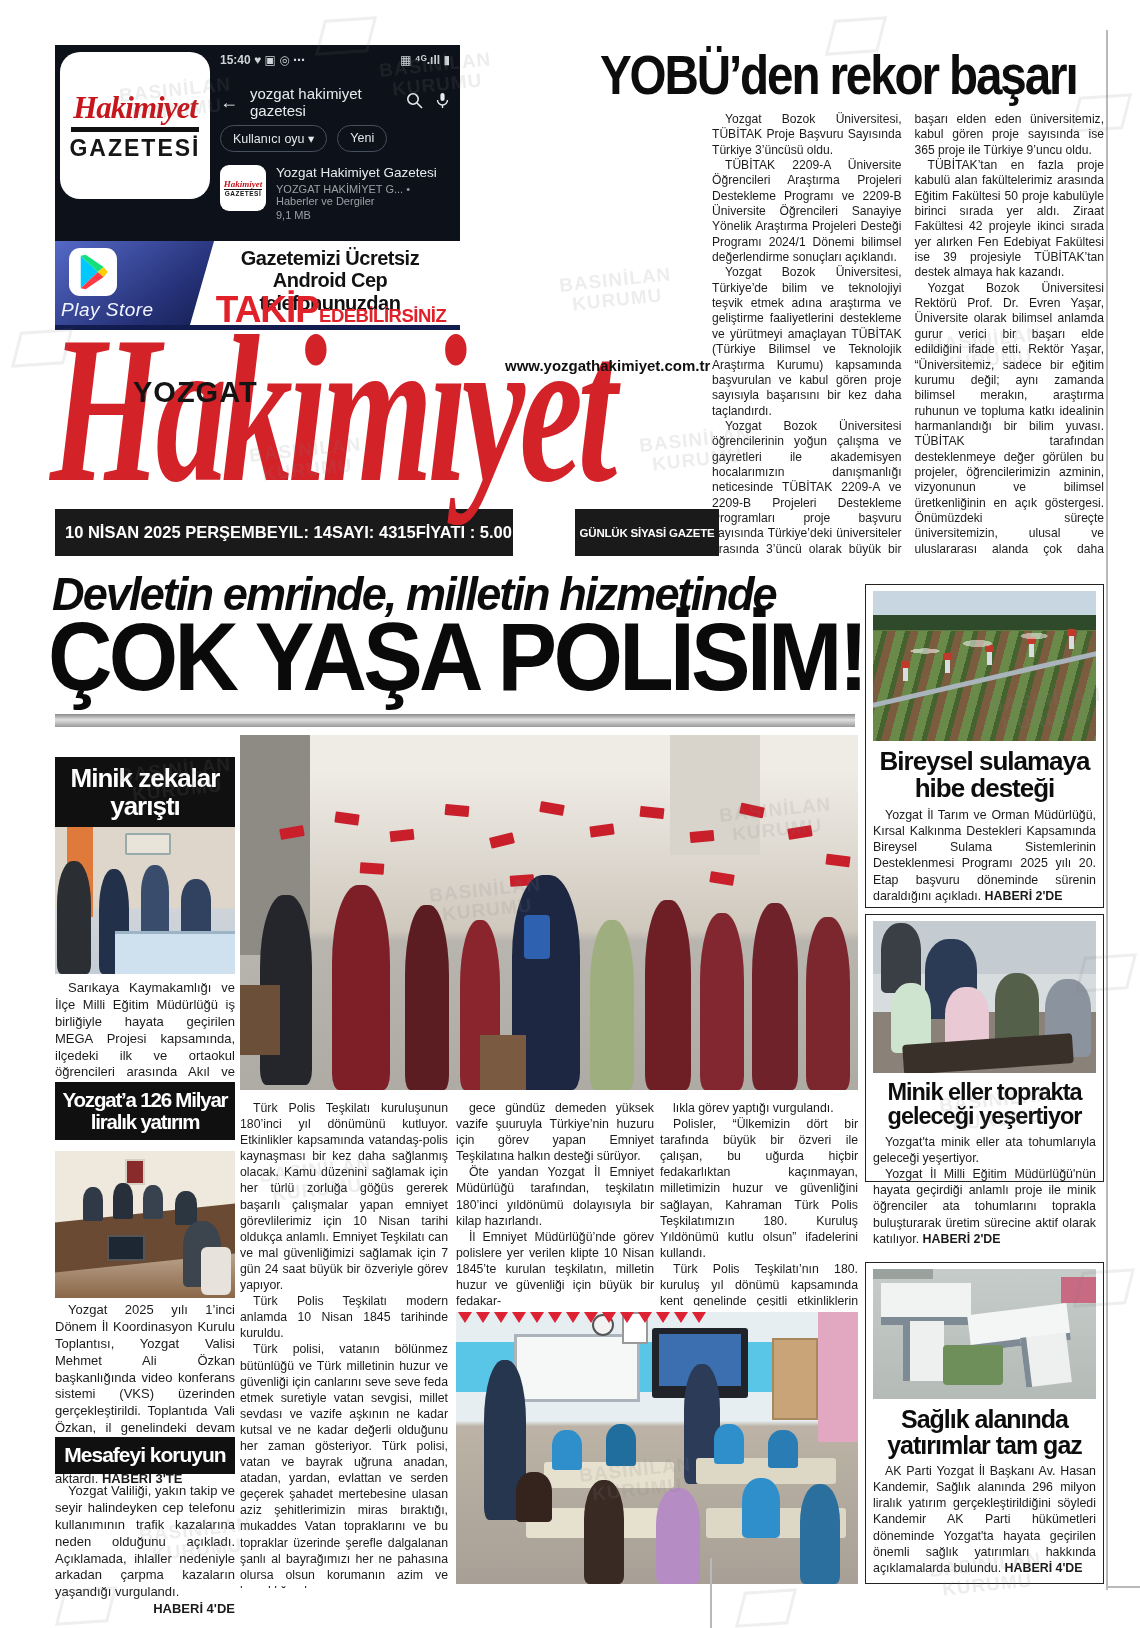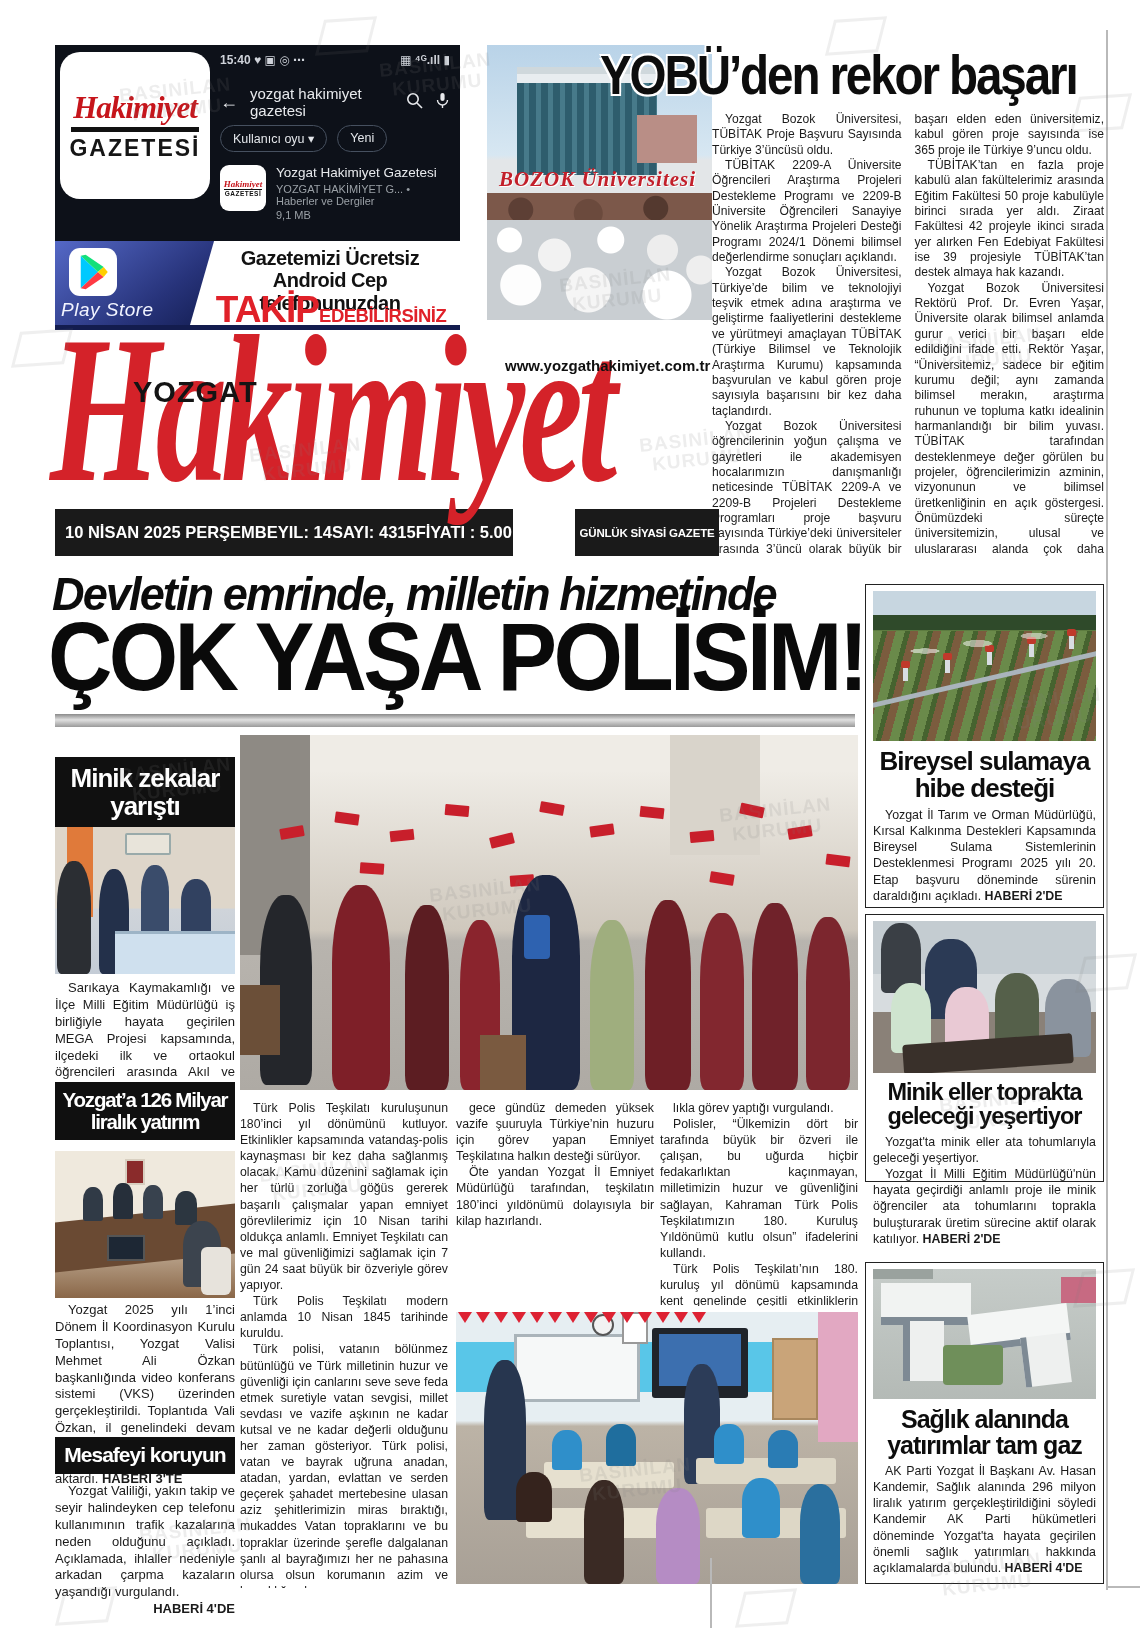--- a/index.html
+++ b/index.html
@@ -230,27 +230,20 @@
     <div class="btxt">
       <div>Gazetemizi Ücretsiz</div>
       <div>Android Cep telefonunuzdan</div>
     </div>
     <div class="takip">
       <span class="big">TAKİP</span><span class="small">EDEBİLİRSİNİZ</span>
     </div>
     <div class="strip"></div>
   </div>
 
-  <div class="campus">
-    <div class="c-build"></div>
-    <div class="c-annex"></div>
-    <div class="c-sign">BOZOK Üniversitesi</div>
-    <div class="c-shrub"></div>
-    <div class="c-stones"></div>
-  </div>
 
   <div class="yobu-head">YOBÜ’den rekor başarı</div>
   <div class="yobu-body">
     <p>Yozgat Bozok Üniversitesi, TÜBİTAK Proje Başvuru Sayısında Türkiye 3’üncüsü oldu.</p>
     <p>TÜBİTAK 2209-A Üniversite Öğrencileri Araştırma Projeleri Destekleme Programı ve 2209-B Üniversite Öğrencileri Sanayiye Yönelik Araştırma Projeleri Desteği Programı 2024/1 Dönemi bilimsel değerlendirme sonuçları açıklandı.</p>
     <p>Yozgat Bozok Üniversitesi, Türkiye’de bilim ve teknolojiyi teşvik etmek adına araştırma ve geliştirme faaliyetlerini destekleme ve yürütmeyi amaçlayan TÜBİTAK (Türkiye Bilimsel ve Teknolojik Araştırma Kurumu) kapsamında başvurulan ve kabul gören proje sayısıyla başarısını bir kez daha taçlandırdı.</p>
     <p>Yozgat Bozok Üniversitesi öğrencilerinin yoğun çalışma ve gayretleri ile akademisyen hocalarımızın danışmanlığı neticesinde TÜBİTAK 2209-A ve 2209-B Projeleri Destekleme Programları proje başvuru sayısında Türkiye’deki üniversiteler arasında 3’üncü olarak büyük bir başarı elden eden üniversitemiz, kabul gören proje sayısında ise 365 proje ile Türkiye 9’uncu oldu.</p>
     <p>TÜBİTAK’tan en fazla proje kabulü alan fakültelerimiz arasında Eğitim Fakültesi 50 proje kabulüyle birinci sırada yer aldı. Ziraat Fakültesi 42 projeyle ikinci sırada yer alırken Fen Edebiyat Fakültesi ise 39 projesiyle TÜBİTAK’tan destek almaya hak kazandı.</p>
     <p>Yozgat Bozok Üniversitesi Rektörü Prof. Dr. Evren Yaşar, Üniversite olarak bilimsel anlamda gurur verici bir başarı elde edildiğini ifade etti. Rektör Yaşar, “Üniversitemiz, sadece bir eğitim kurumu değil; aynı zamanda bilimsel merakın, araştırma ruhunun ve topluma katkı idealinin harmanlandığı bir bilim yuvası. TÜBİTAK tarafından desteklenmeye değer görülen bu projeler, öğrencilerimizin azminin, vizyonunun ve bilimsel üretkenliğinin en açık göstergesi. Önümüzdeki süreçte üniversitemizin, ulusal ve uluslararası alanda çok daha büyük başarılara imza atacağına olan inancım tam. Başarıda emeği geçen tüm öğrencilerimizi, danışman hocalarımızı ve projelere katkı sunan herkesi gönülden tebrik ediyorum” dedi.</p>
 
@@ -345,20 +338,21 @@
 
   <div class="col" style="left:240px;top:1100px;width:208px;height:488px">
     <p>Türk Polis Teşkilatı kuruluşunun 180’inci yıl dönümünü kutluyor. Etkinlikler kapsamında vatandaş-polis kaynaşması bir kez daha sağlanmış olacak. Kamu düzenini sağlamak için her türlü zorluğa göğüs gererek başarılı çalışmalar yapan emniyet görevlilerimiz için 10 Nisan tarihi oldukça anlamlı. Emniyet Teşkilatı can ve mal güvenliğimizi  sağlamak için 7 gün 24 saat büyük bir özveriyle görev yapıyor.</p>
     <p>Türk Polis Teşkilatı modern anlamda 10 Nisan 1845 tarihinde kuruldu.</p>
     <p>Türk polisi, vatanın bölünmez bütünlüğü ve Türk milletinin huzur ve güvenliği için canlarını seve seve feda etmek suretiyle vatan sevgisi, millet sevdası ve vazife aşkının ne kadar kutsal ve ne kadar değerli olduğunu her zaman gösteriyor. Türk polisi, vatan ve bayrak uğruna anadan, atadan, yardan, evlattan ve serden geçerek şahadet mertebesine ulasan aziz şehitlerimizin miras bıraktığı, mukaddes Vatan topraklarını ve bu topraklar üzerinde şerefle dalgalanan şanlı al bayrağımızı her ne pahasına olursa olsun korumanın azim ve kararlılığını koruyor.</p>
 
   </div>
   <div class="col" style="left:456px;top:1100px;width:198px;height:206px">
     <p>gece gündüz demeden yüksek vazife şuuruyla Türkiye’nin huzuru için görev yapan Emniyet Teşkilatına halkın desteği sürüyor.</p>
     <p>Öte yandan Yozgat İl Emniyet Müdürlüğü tarafından, teşkilatın 180’inci yıldönümü dolayısıyla bir kilap hazırlandı.</p>
+    <p>İl Emniyet Müdürlüğü’nde görev polislere yer verilen klipte 10 Nisan 1845’te kurulan teşkilatın, milletin huzur ve güvenliği için büyük bir fedakar-</p>
   </div>
   <div class="col" style="left:660px;top:1100px;width:198px;height:206px">
     <p>lıkla görev yaptığı vurgulandı.</p>
     <p>Polisler, “Ülkemizin dört bir tarafında büyük bir özveri ile çalışan, bu uğurda hiçbir fedakarlıktan kaçınmayan, milletimizin huzur ve güvenliğini sağlayan, Kahraman Türk Polis Teşkilatımızın 180. Kuruluş Yıldönümü kutlu olsun” ifadelerini kullandı.</p>
     <p>Türk Polis Teşkilatı’nın 180. kuruluş yıl dönümü kapsamında kent genelinde çeşitli etkinliklerin düzenlenecek.</p>
 
   </div>
 
   <div class="photo ph-class">
     <div style="position:absolute;left:0;top:30px;width:402px;height:50px;background:#59c6e8"></div>

